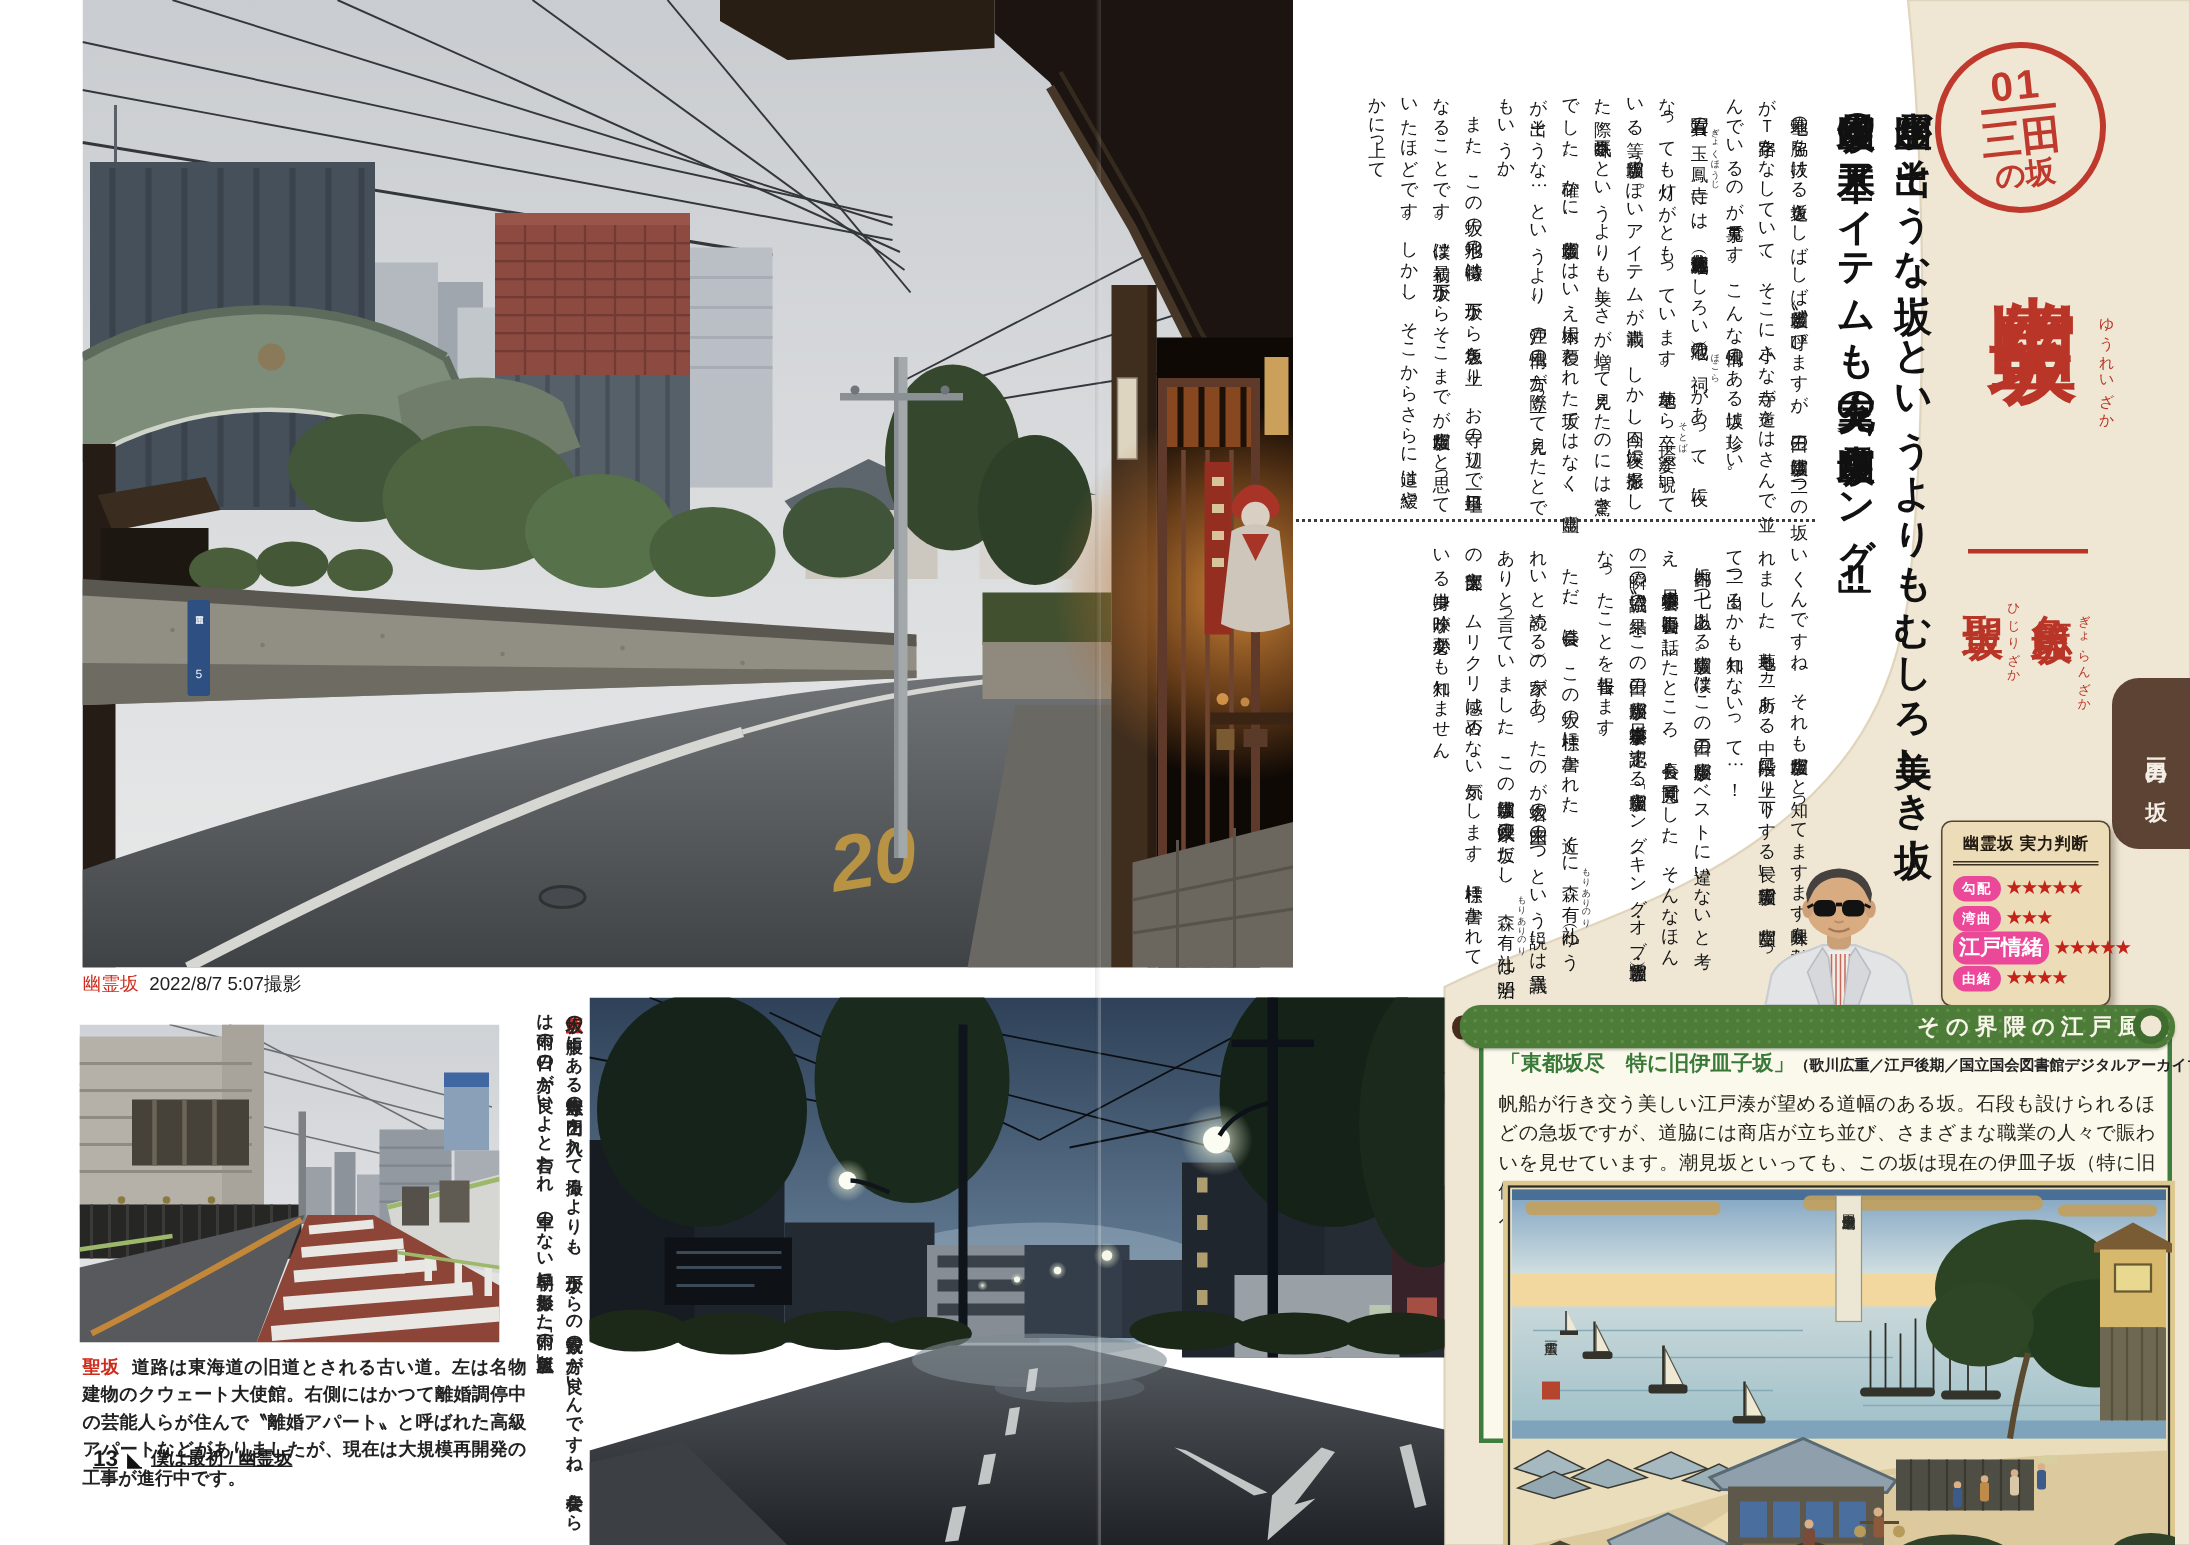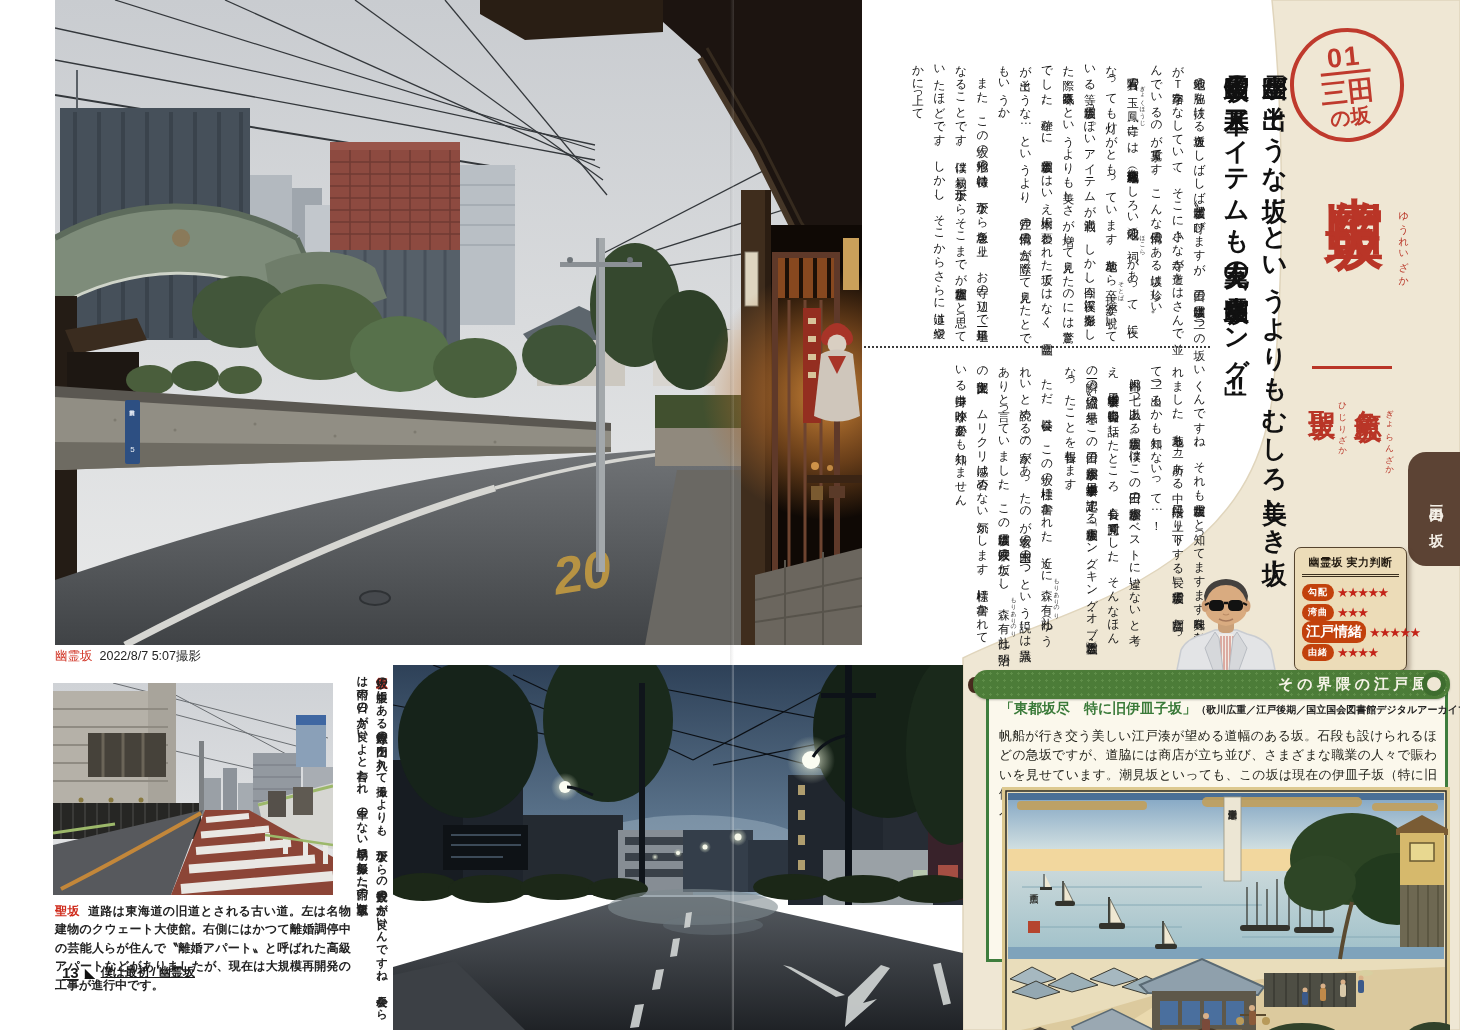--- a/index.html
+++ b/index.html
@@ -66,21 +66,21 @@
 
   .rating-box {
     width:113px; background:#ecdcb8; border:1.5px solid #55442e; border-radius:7px;
     box-shadow:3px 4px 5px rgba(60,40,20,.35);
     padding:7px 7px 8px; z-index:3;margin-top:20px;
   }
   .rating-box .rb-title { font-size:11px; font-weight:800; text-align:center; color:#221a10; letter-spacing:0.5px; }
   .rating-box .rb-rule { border-top:3px double #3a2f1e; margin:4px 0 5px; }
   .rate-row { display:flex; align-items:center; gap:3px; height:20px; }
   .rate-pill {
-    background:#c2410c; color:#fff; font-size:9px; font-weight:700;
+    background:#ec4899; color:#fff; font-size:9px; font-weight:700;
     padding:2px 6px; border-radius:9px; letter-spacing:1px; white-space:nowrap;
   }
   .rate-pill.small { font-size:14px; letter-spacing:0; padding:2px 4px; }
   .rate-stars { color:#c32318; font-size:13px; letter-spacing:-1.5px; white-space:nowrap; }
 
   .cap { font-size:12.5px; font-weight:400; color:#222; z-index:2; }
   .cap .cap-label { color:#cf2a1b; margin-right:7px; }
   .vcap {
     writing-mode:vertical-rl; text-orientation:upright;
     font-size:11.3px; line-height:19.5px; font-weight:700; color:#222;

